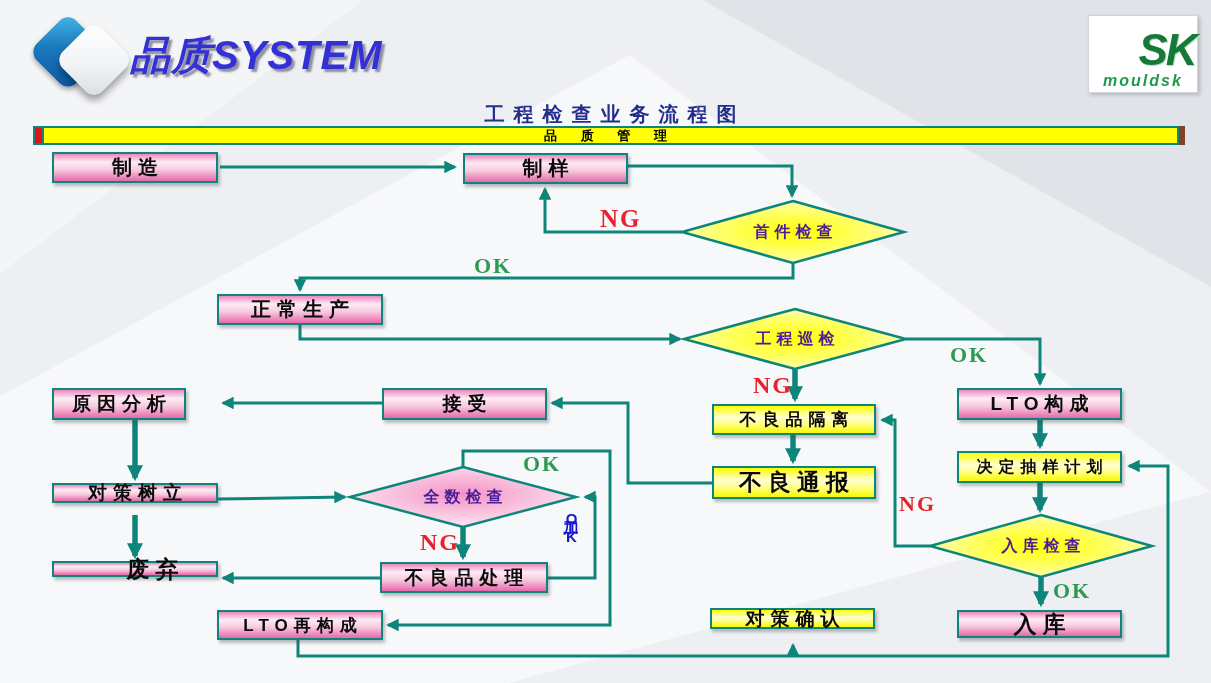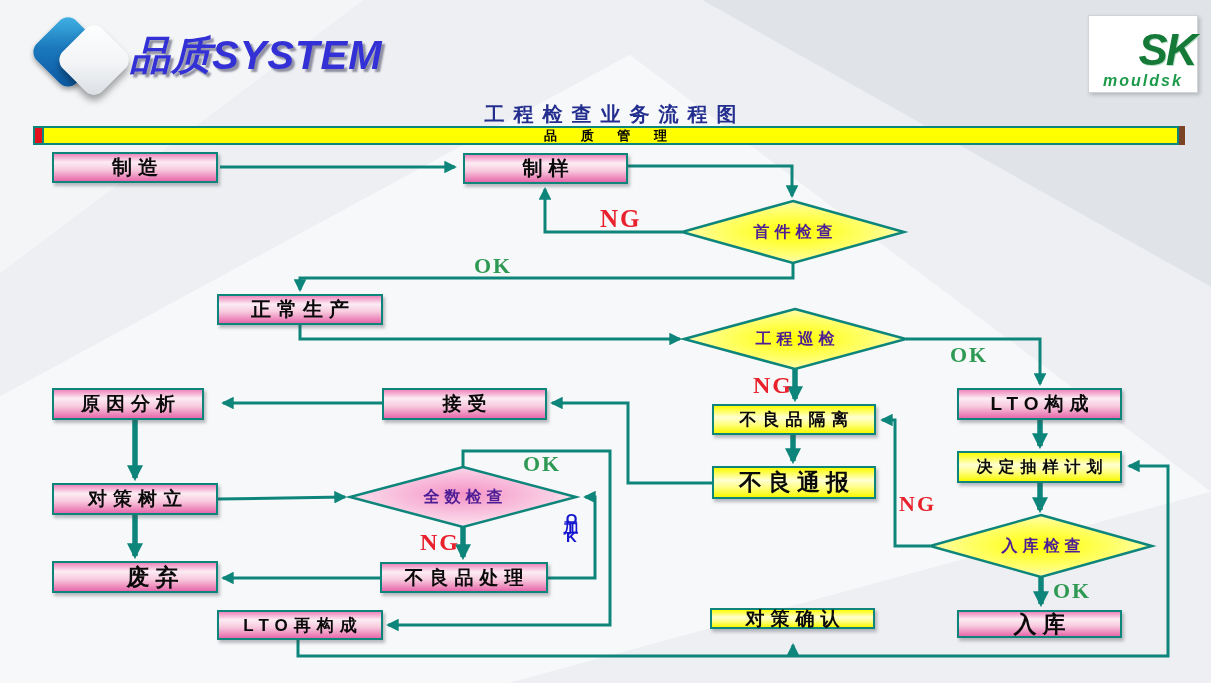--- a/index.html
+++ b/index.html
@@ -133,28 +133,28 @@
 
   <polygon class="dia" fill="url(#gYD)" points="793,201 904,232 793,263 682,232"></polygon>
   <polygon class="dia" fill="url(#gYD)" points="795,309 906,339 795,369 684,339"></polygon>
   <polygon class="dia" fill="url(#gPD)" points="463,467 576,497 463,527 350,497"></polygon>
   <polygon class="dia" fill="url(#gYD)" points="1041,515 1152,546 1041,577 930,546"></polygon>
 </svg>
 
 <div class="node pink t20" style="left:52px;top:152px;width:166px;height:31px;">制造</div>
 <div class="node pink t20" style="left:463px;top:153px;width:165px;height:31px;">制样</div>
 <div class="node pink t20" style="left:217px;top:294px;width:166px;height:31px;">正常生产</div>
-<div class="node pink t19" style="left:52px;top:388px;width:152px;height:32px;">原因分析</div>
+<div class="node pink t19" style="left:52px;top:388px;width:134px;height:32px;">原因分析</div>
 <div class="node pink t19" style="left:382px;top:388px;width:165px;height:32px;">接受</div>
 <div class="node yellow t17" style="left:712px;top:404px;width:164px;height:31px;">不良品隔离</div>
 <div class="node pink t19" style="left:957px;top:388px;width:165px;height:32px;">LTO构成</div>
 <div class="node yellow t22" style="left:712px;top:466px;width:164px;height:33px;">不良通报</div>
 <div class="node yellow t16" style="left:957px;top:451px;width:165px;height:32px;">决定抽样计划</div>
-<div class="node pink t19" style="left:52px;top:483px;width:166px;height:32px;">对策树立</div>
-<div class="node pink t22" style="left:52px;top:561px;width:166px;height:32px;padding-left:35px;">废弃</div>
+<div class="node pink t19" style="left:52px;top:483px;width:166px;height:20px;">对策树立</div>
+<div class="node pink t22" style="left:52px;top:561px;width:166px;height:16px;padding-left:35px;">废弃</div>
 <div class="node pink t19" style="left:380px;top:562px;width:168px;height:31px;">不良品处理</div>
 <div class="node pink t17" style="left:217px;top:610px;width:166px;height:30px;">LTO再构成</div>
 <div class="node yellow t19" style="left:710px;top:608px;width:165px;height:21px;">对策确认</div>
 <div class="node pink t22" style="left:957px;top:610px;width:165px;height:28px;">入库</div>
 
 <div class="dlabel" style="left:793px;top:232px;">首件检查</div>
 <div class="dlabel" style="left:795px;top:339px;">工程巡检</div>
 <div class="dlabel" style="left:463px;top:497px;">全数检查</div>
 <div class="dlabel" style="left:1041px;top:546px;">入库检查</div>
 

